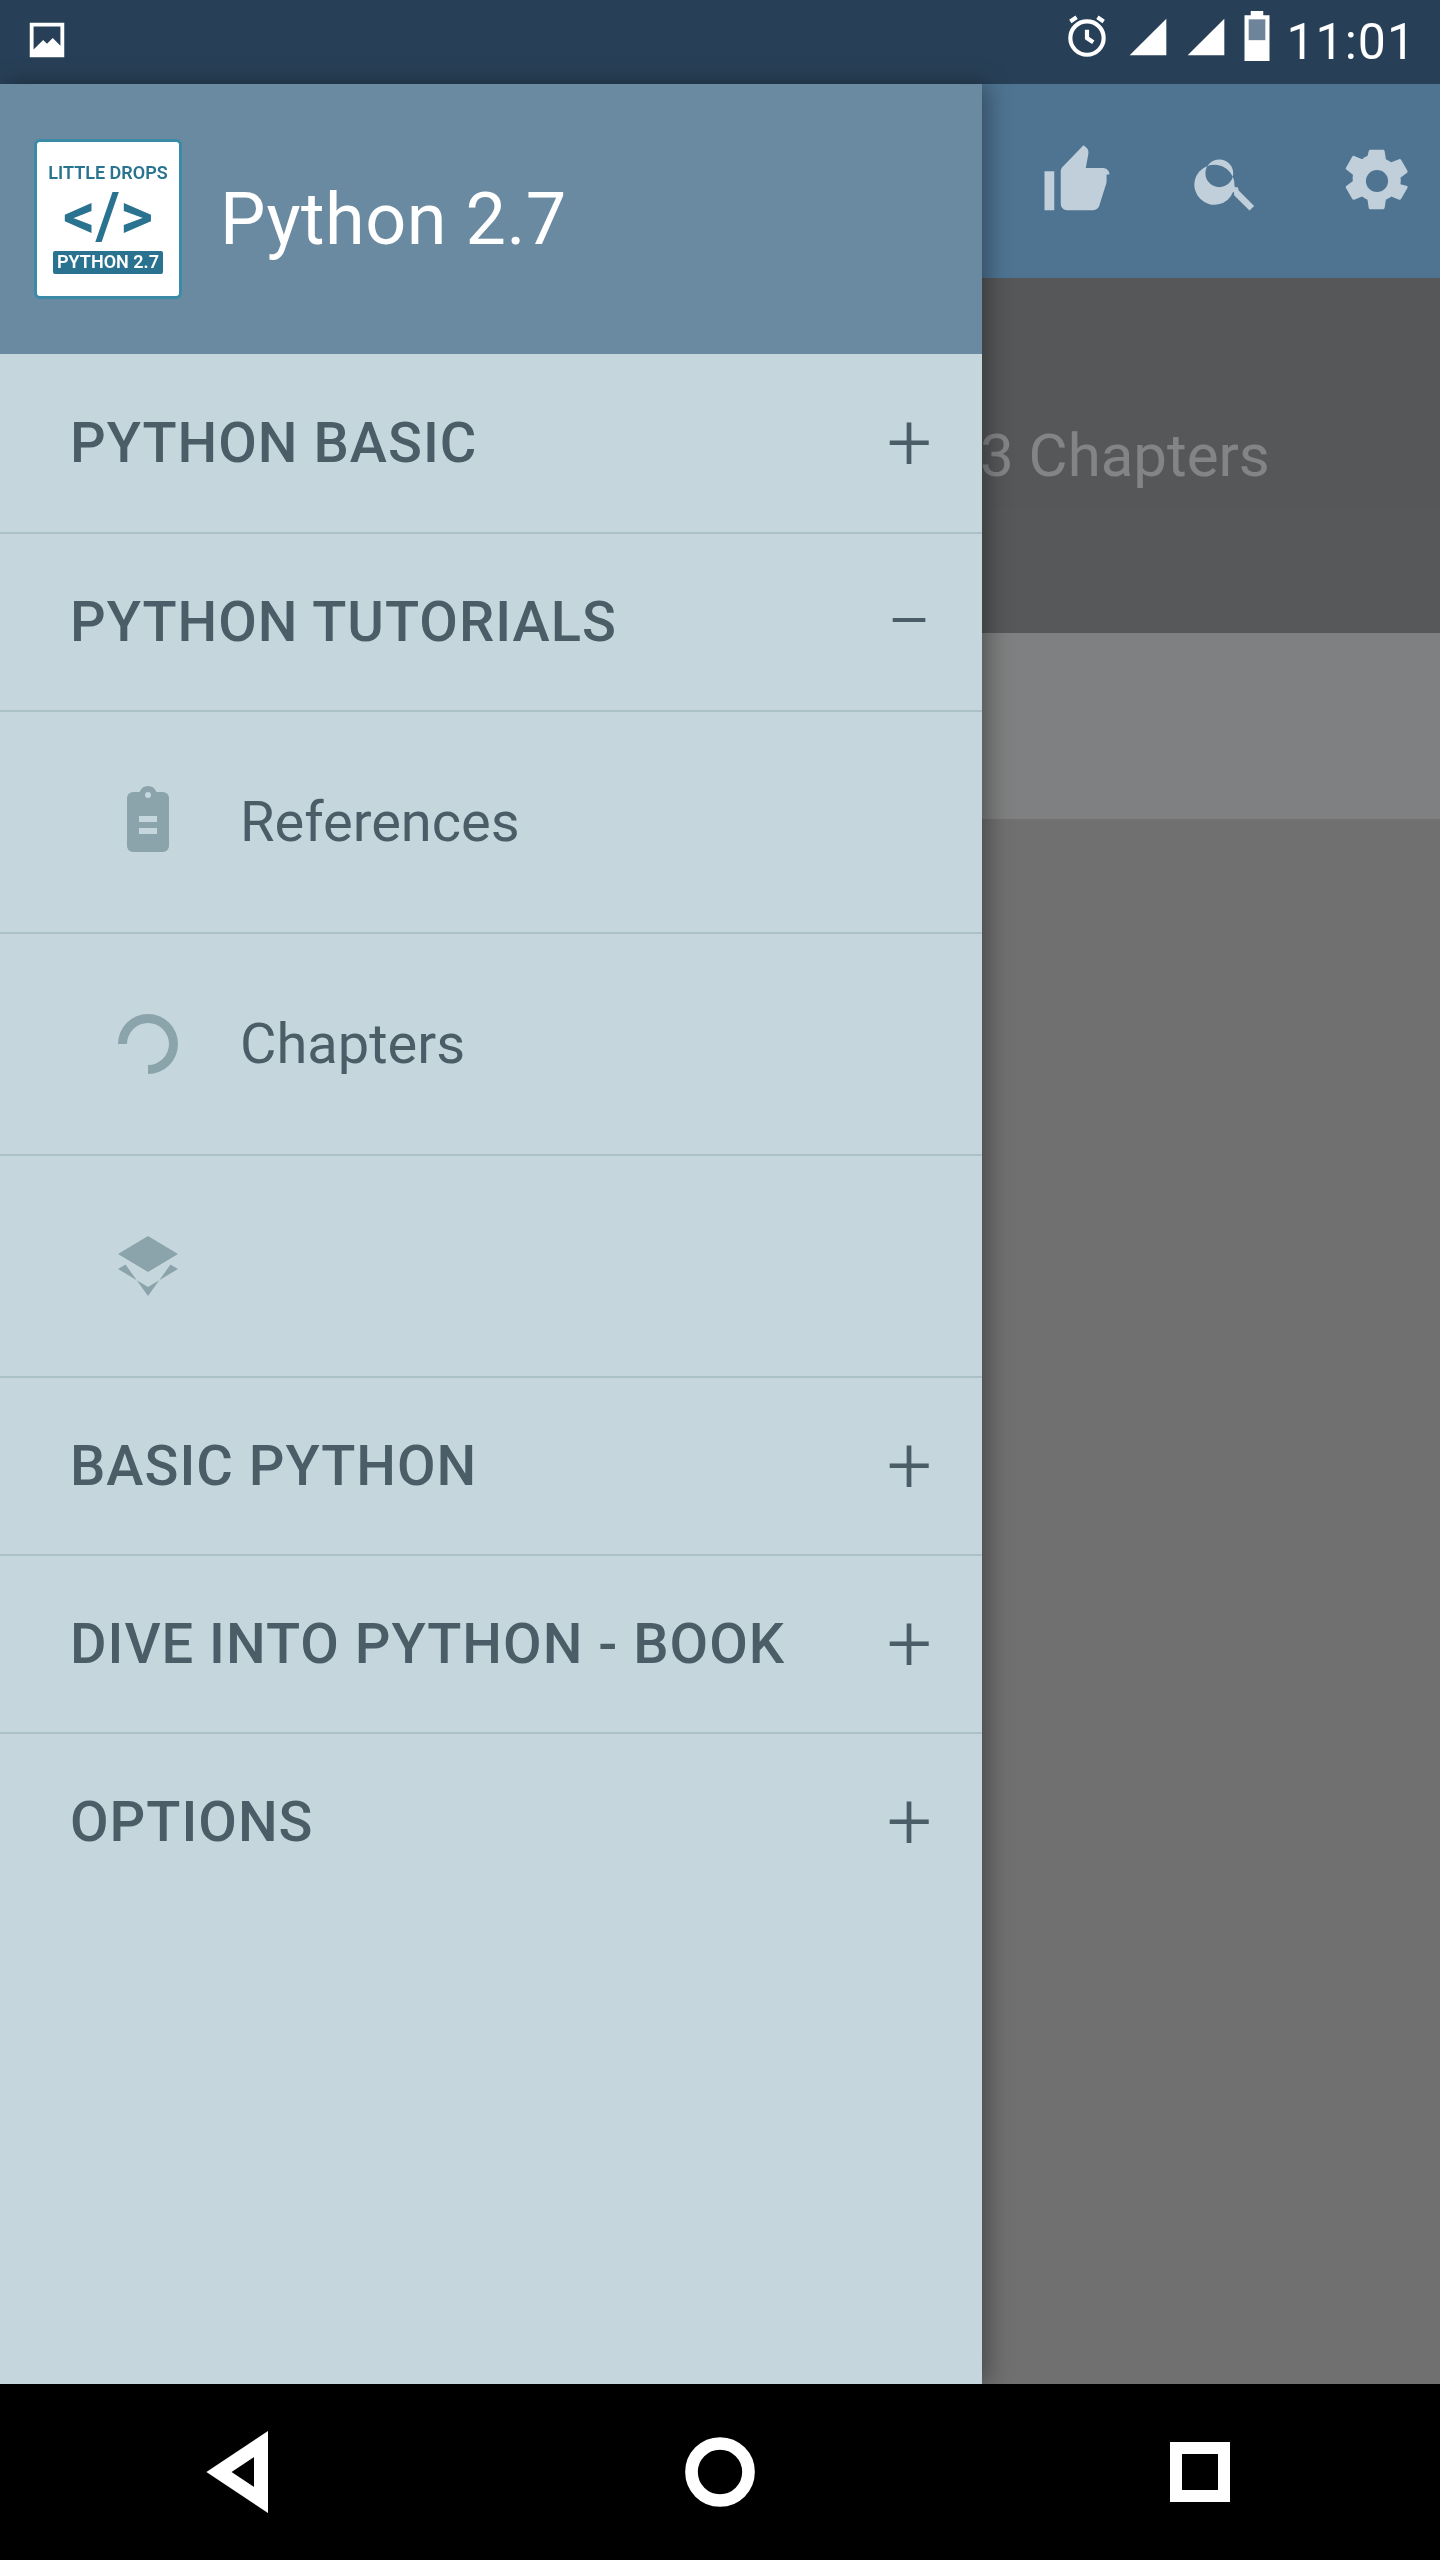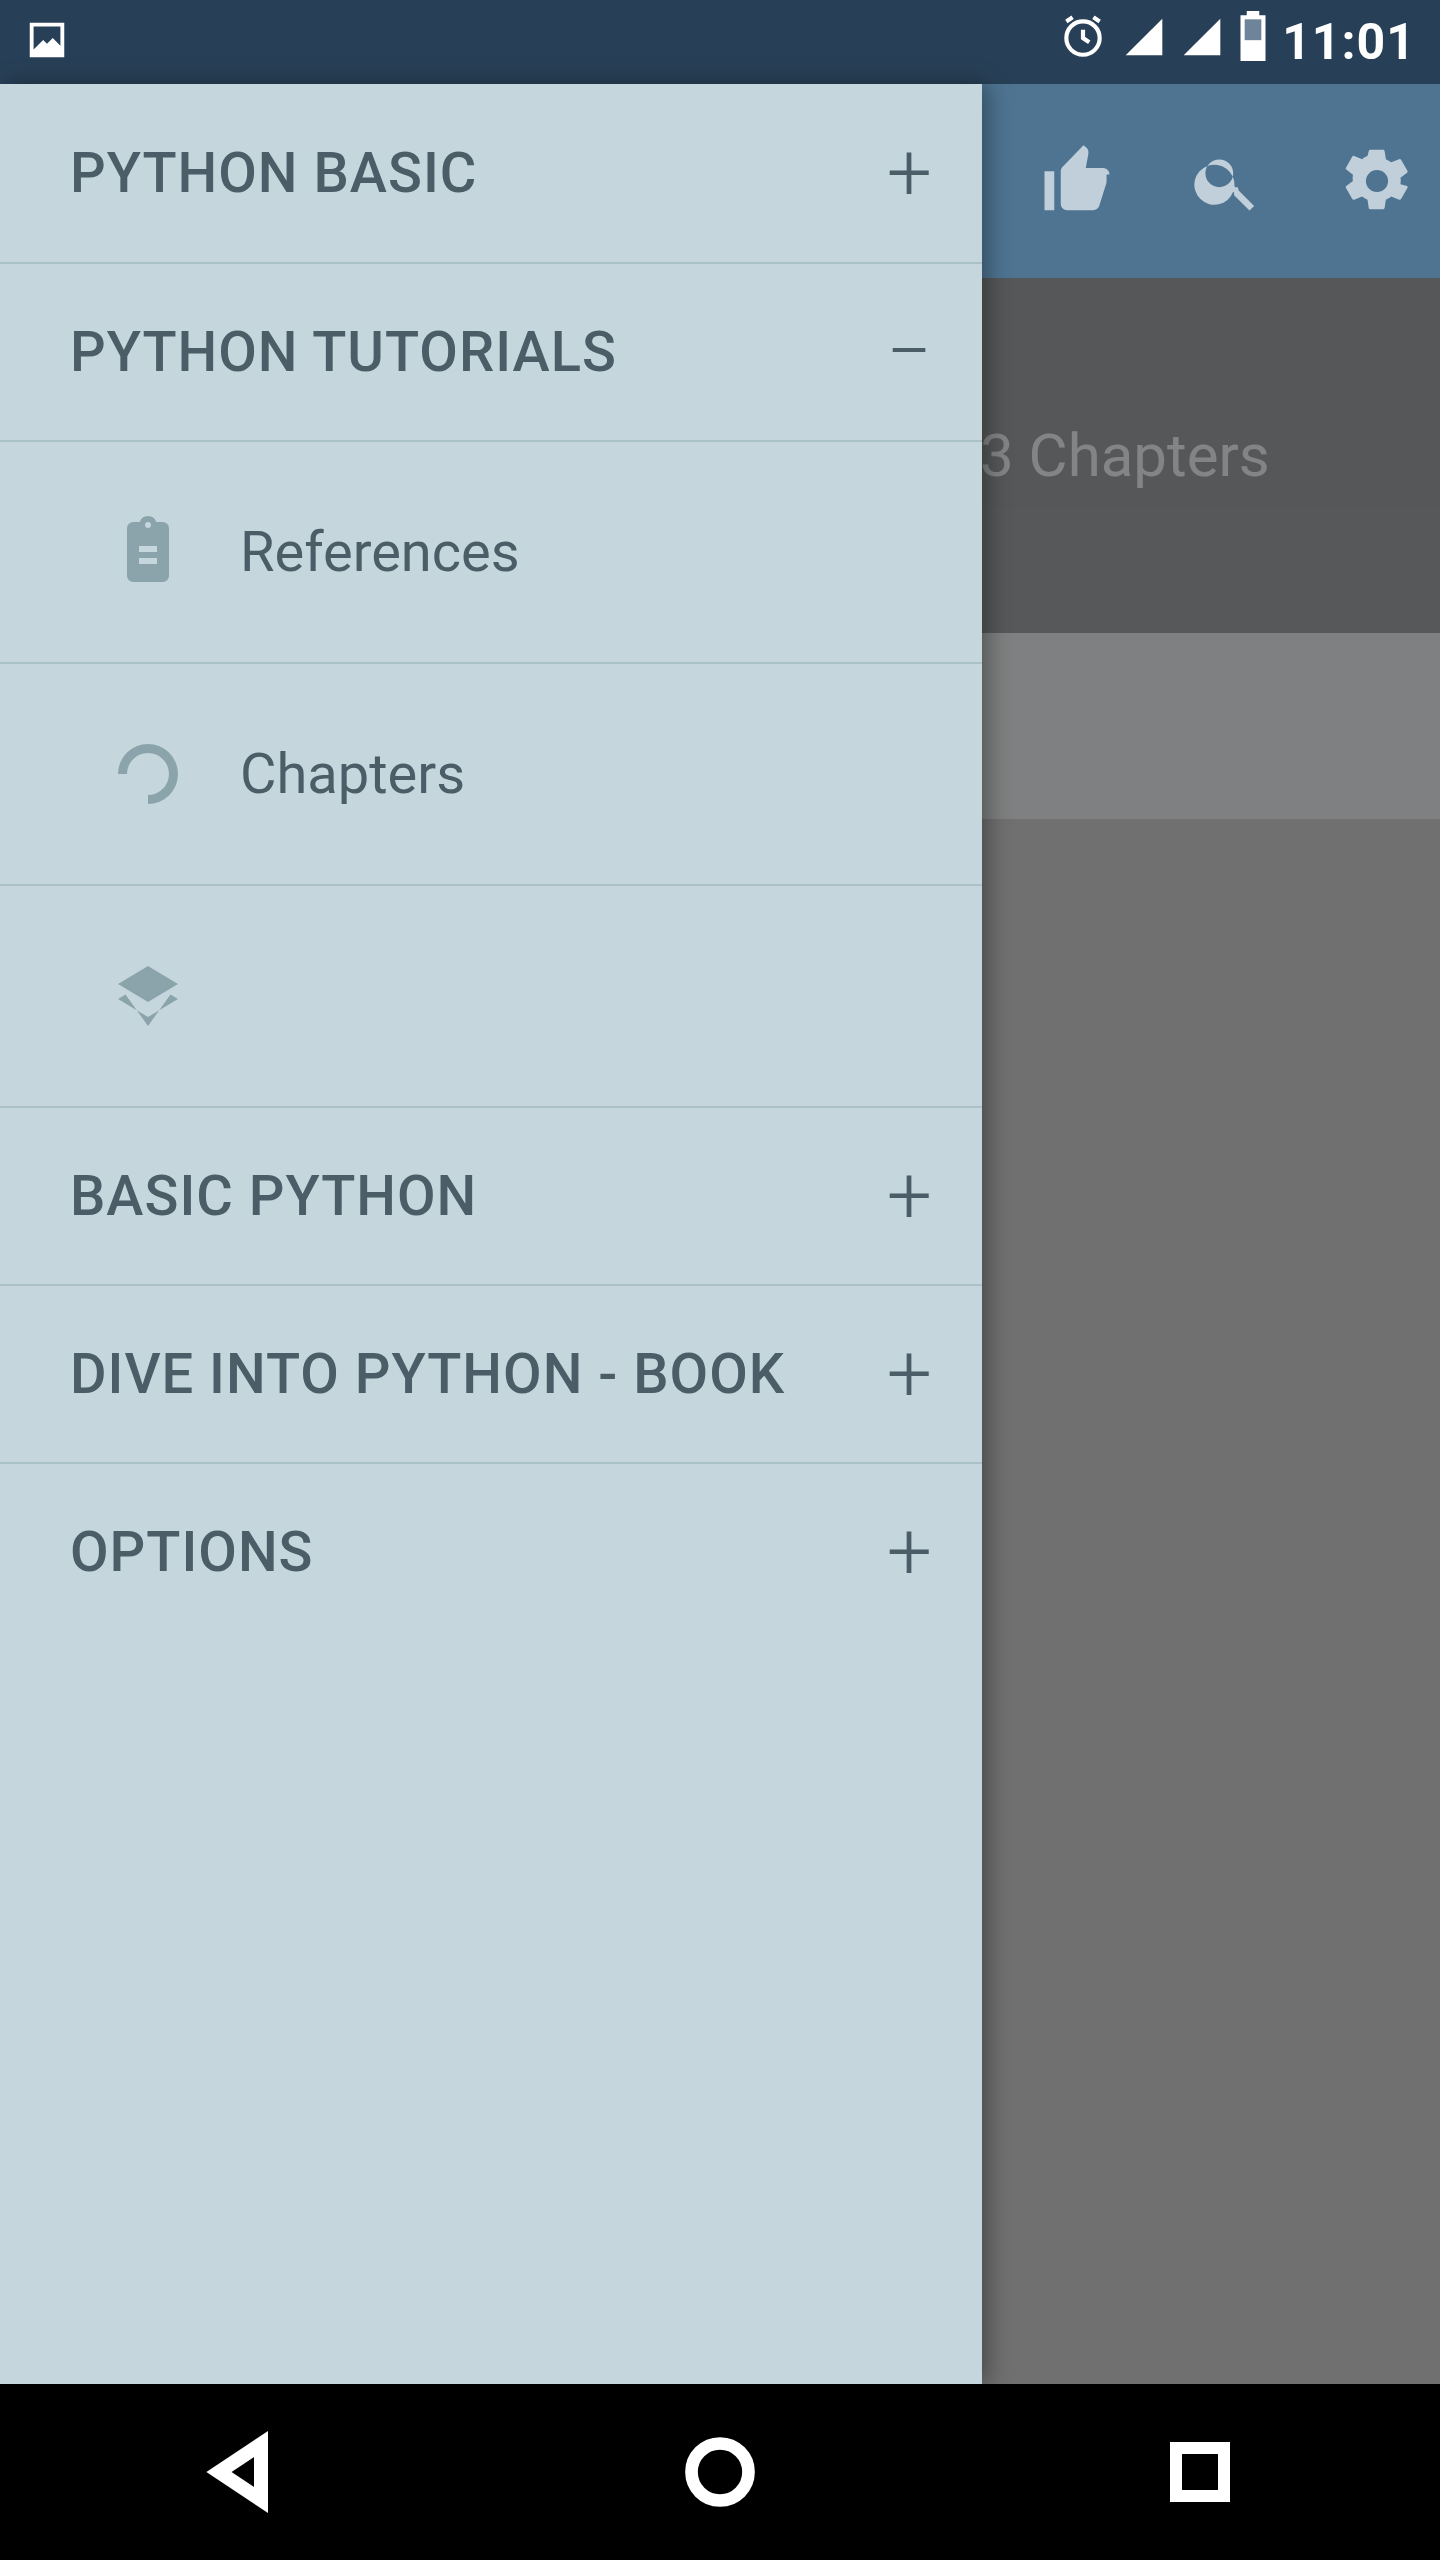--- a/index.html
+++ b/index.html
@@ -3,21 +3,21 @@
 <meta charset="utf-8">
 <style>
   * { box-sizing: border-box; margin: 0; padding: 0; }
   html, body { width: 1440px; height: 2560px; font-family: Roboto, -apple-system, sans-serif; overflow: hidden; }
   .device { width: 1440px; height: 2560px; background: #9b9b9b; position: relative; display: flex; flex-direction: column; }
 
   
   .status-bar { height: 84px; background: #284057; display: flex; align-items: center; justify-content: space-between; padding: 0 24px; color: #fff; }
   .status-left, .status-right { display: flex; align-items: center; gap: 14px; }
   .status-right span { font-size: 50px; color: #fff; letter-spacing: 1px; }
-  .status-clock { font-size: 52px; font-weight: 700; color: #fff; }
+  .status-clock { font-size: 52px; font-weight: 400; color: #fff; }
 
   
   .scrim { position: absolute; top: 84px; left: 0; right: 0; bottom: 176px; background: rgba(60,60,60,0.45); z-index: 5; }
 
   
   .content { position: absolute; top: 84px; left: 0; right: 0; bottom: 176px; background: #9b9b9b; }
   .app-bar { position: absolute; top: 84px; left: 0; right: 0; height: 194px; background: #4e7492; display: flex; align-items: center; justify-content: flex-end; padding-right: 22px; gap: 68px; z-index: 6; }
   .app-bar .icon-btn { width: 82px; height: 82px; display: flex; align-items: center; justify-content: center; opacity: 0.75; }
   .app-bar svg { fill: #e8eef2; }
 
@@ -109,20 +109,28 @@
         </svg>
     </div>
     <div class="icon-btn">
       <svg width="76" height="76" viewBox="0 0 24 24">
           <path d="M19.4 13c0-.3.1-.7.1-1s0-.7-.1-1l2.1-1.6c.2-.1.2-.4.1-.6l-2-3.5c-.1-.2-.4-.3-.6-.2l-2.5 1a7.7 7.7 0 0 0-1.7-1l-.4-2.6c0-.2-.2-.4-.5-.4h-4c-.2 0-.4.2-.5.4L9 4.1c-.6.2-1.2.6-1.7 1l-2.5-1c-.2-.1-.5 0-.6.2l-2 3.5c-.1.2-.1.5.1.6L4.4 10c0 .3-.1.7-.1 1s0 .7.1 1l-2.1 1.6c-.2.1-.2.4-.1.6l2 3.5c.1.2.4.3.6.2l2.5-1c.5.4 1.1.7 1.7 1l.4 2.6c0 .2.2.4.5.4h4c.2 0 .4-.2.5-.4l.4-2.6c.6-.2 1.2-.6 1.7-1l2.5 1c.2.1.5 0 .6-.2l2-3.5c.1-.2.1-.5-.1-.6L19.4 13zM12 15.5A3.5 3.5 0 1 1 15.5 12 3.5 3.5 0 0 1 12 15.5z"></path>
         </svg>
     </div>
   </div>
 
   <div class="drawer">
+    <div class="drawer-header">
+      <div class="drawer-logo">
+        <span class="lt">LITTLE DROPS</span>
+        <span class="glyph">&lt;/&gt;</span>
+        <span class="ver">PYTHON 2.7</span>
+      </div>
+      <div class="drawer-title">Python 2.7</div>
+    </div>
 
     <div class="drawer-list">
 
       <div class="drawer-item">
         <span class="label">PYTHON BASIC</span>
         <span class="expand">+</span>
       </div>
 
       <div class="drawer-item">
         <span class="label">PYTHON TUTORIALS</span>

